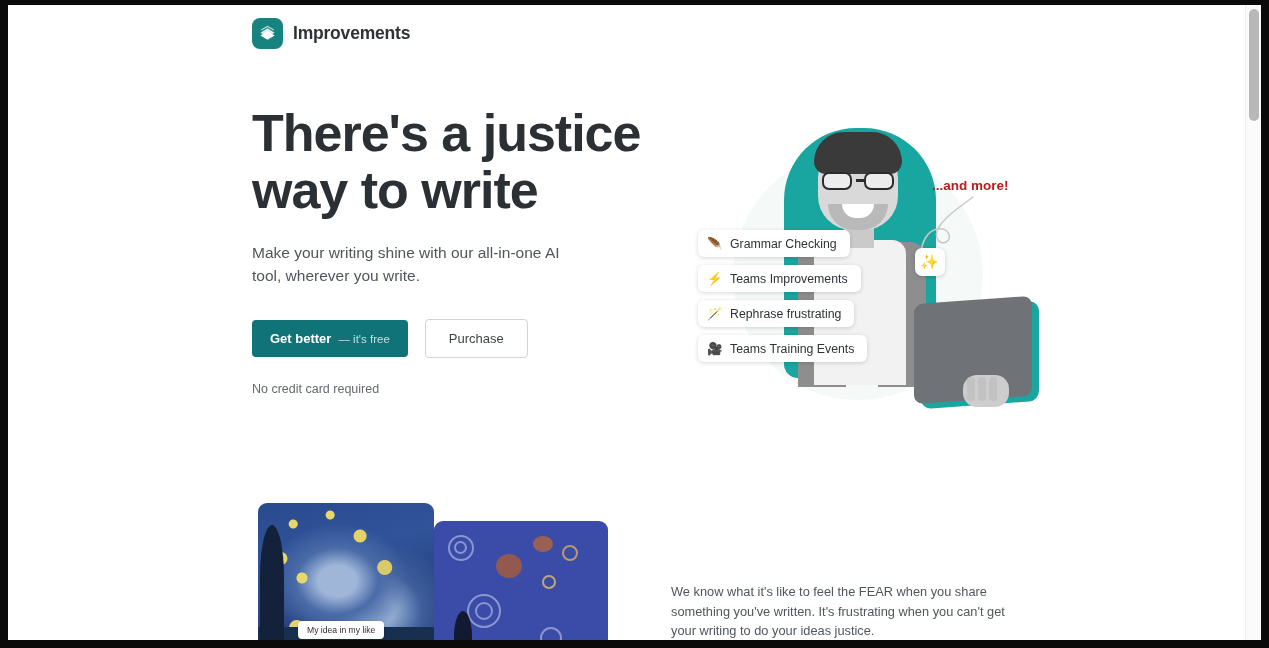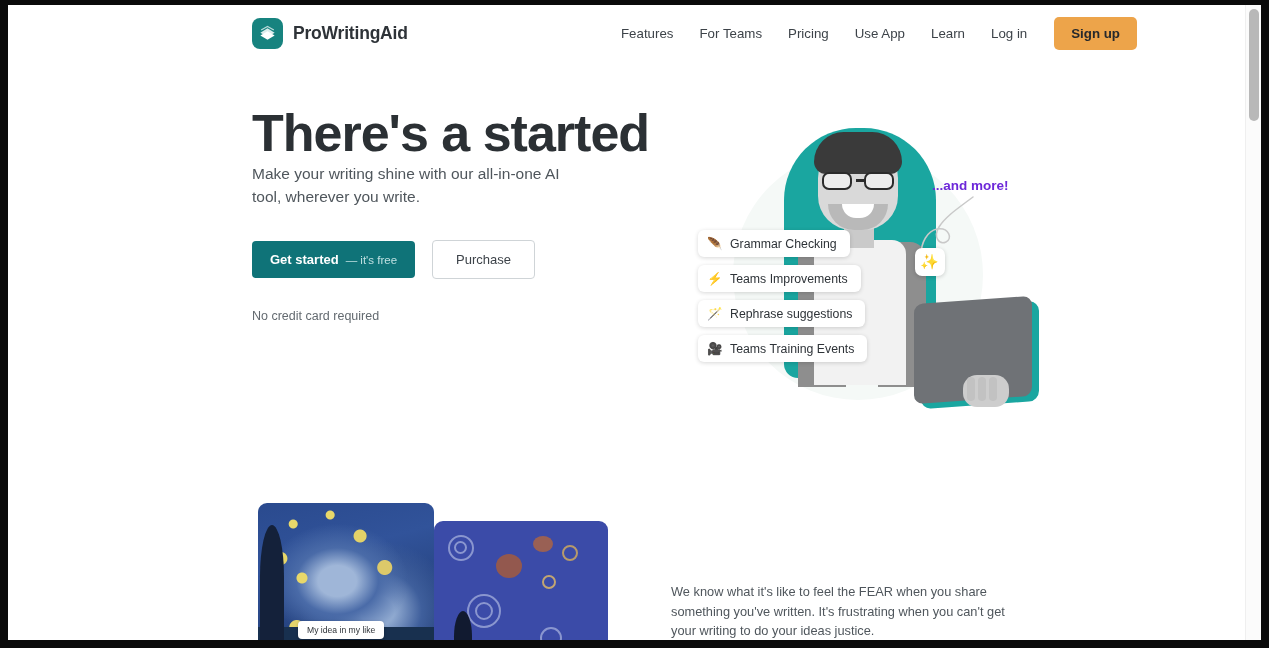--- a/index.html
+++ b/index.html
@@ -102,20 +102,21 @@
   
   #hero-text { position: absolute; left: 244px; top: 100px; width: 400px; }
   #hero-title {
     font-size: 52px;
     line-height: 57px;
     font-weight: bold;
     color: #2b3034;
     letter-spacing: -1px;
   }
   #hero-sub {
+    margin-top: 22px;
     font-size: 15.5px;
     line-height: 23px;
     color: #4f565c;
     width: 330px;
   }
   #cta-row { margin-top: 32px; display: flex; align-items: center; gap: 17px; }
   #get-started-btn {
     background: #0f7378;
     border: none;
     border-radius: 4px;
@@ -131,21 +132,21 @@
   #purchase-btn {
     background: #ffffff;
     border: 1px solid #cfd4d7;
     border-radius: 4px;
     padding: 11px 23px;
     color: #3d4349;
     font-size: 13px;
     cursor: pointer;
     font-family: "Liberation Sans", sans-serif;
   }
-  #no-card { margin-top: 30px; font-size: 12.5px; color: #636a70; }
+  #no-card { margin-top: 24px; font-size: 12.5px; color: #636a70; }
 
   
   #hero-art { position: absolute; left: 660px; top: 95px; width: 360px; height: 300px; }
   #art-circle {
     position: absolute; left: 65px; top: 50px;
     width: 250px; height: 250px;
     border-radius: 50%;
     background: #f5f9f7;
   }
   #person { position: absolute; left: 110px; top: 20px; width: 170px; height: 265px; }
@@ -238,21 +239,21 @@
   }
   .finger {
     position: absolute; top: 2px;
     width: 8px; height: 24px;
     background: #c2c2c2;
     border-radius: 5px;
   }
 
   #and-more-label {
     position: absolute; left: 264px; top: 78px;
-    font-size: 13.5px; font-weight: bold; color: #6d28d9;
+    font-size: 13.5px; font-weight: bold; color: #b91c1c;
     white-space: nowrap;
   }
   #loop-svg { position: absolute; left: 245px; top: 95px; }
   #sparkle-chip {
     position: absolute; left: 247px; top: 148px;
     width: 30px; height: 28px;
     background: #ffffff;
     border-radius: 7px;
     box-shadow: 0 1px 4px rgba(0,0,0,0.18);
     display: flex; align-items: center; justify-content: center;
@@ -371,43 +372,35 @@
     <div id="header">
 
       <div id="brand">
         <div id="logo-mark">
           <svg width="19" height="19" viewBox="0 0 24 24" aria-hidden="true">
             <path d="M3 14.5 L12 9 L21 14.5 L12 20 Z" fill="#ffffff"></path>
             <path d="M3 11 L12 5.5 L21 11 L12 16.5 Z" fill="#ffffff" opacity="0.85"></path>
             <path d="M4 7.5 L12 3 L20 7.5" fill="none" stroke="#ffffff" stroke-width="1.6" opacity="0.7"></path>
           </svg>
         </div>
-        <div id="brand-name">ProWritingAid</div>
-      </div>
-
-      <div id="nav">
-        <a class="nav-link">Features</a>
-        <a class="nav-link">For Teams</a>
-        <a class="nav-link">Pricing</a>
-        <a class="nav-link">Use App</a>
-        <a class="nav-link">Learn</a>
-        <a class="nav-link">Log in</a>
-        <button id="signup-btn">Sign up</button>
-      </div>
+        <div id="brand-name">Improvements</div>
+      </div>
+
     </div>
 
     <div id="hero-text">
       <h1 id="hero-title">
-        <span>There's a started</span><br>
+        <span>There's a justice</span><br>
+        <span>way to write</span>
       </h1>
       <p id="hero-sub">Make your writing shine with our all-in-one AI tool, wherever you write.</p>
 
       <div id="cta-row">
         <button id="get-started-btn">
-          <span>Get started</span>
+          <span>Get better</span>
           <span id="get-started-suffix">— it's free</span>
         </button>
         <button id="purchase-btn">Purchase</button>
       </div>
 
       <div id="no-card">No credit card required</div>
     </div>
 
     <div id="hero-art">
       <div id="art-circle"></div>
@@ -446,21 +439,21 @@
         <div class="chip">
           <span class="chip-icon">🪶</span>
           <span>Grammar Checking</span>
         </div>
         <div class="chip">
           <span class="chip-icon">⚡</span>
           <span>Teams Improvements</span>
         </div>
         <div class="chip">
           <span class="chip-icon">🪄</span>
-          <span>Rephrase suggestions</span>
+          <span>Rephrase frustrating</span>
         </div>
         <div class="chip">
           <span class="chip-icon">🎥</span>
           <span>Teams Training Events</span>
         </div>
       </div>
     </div>
 
     <div id="art-panels">
       <div id="blue-panel">

